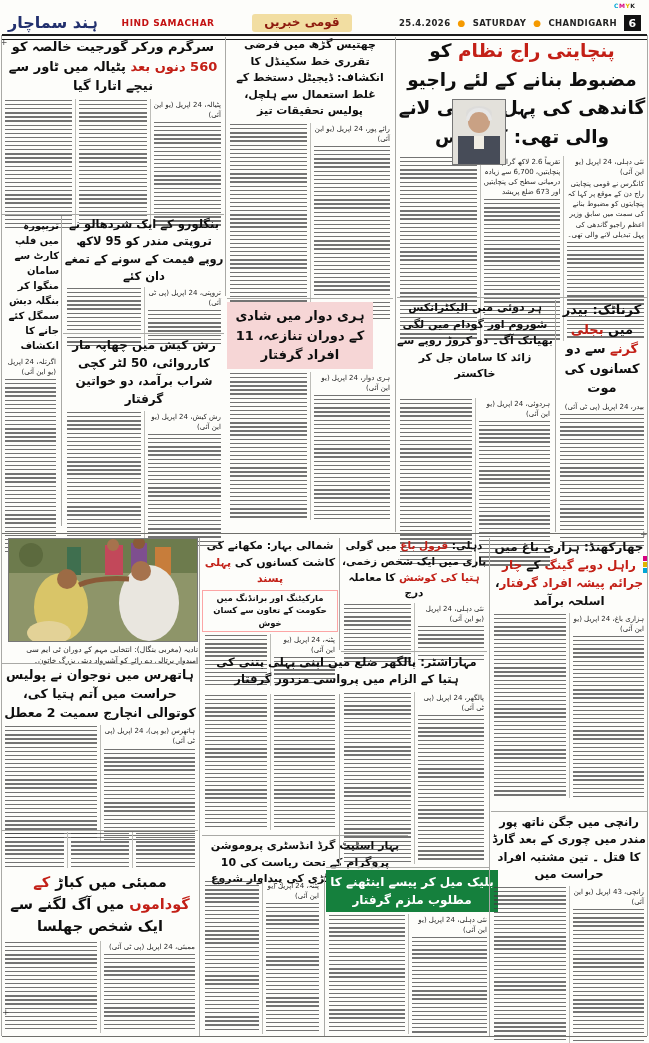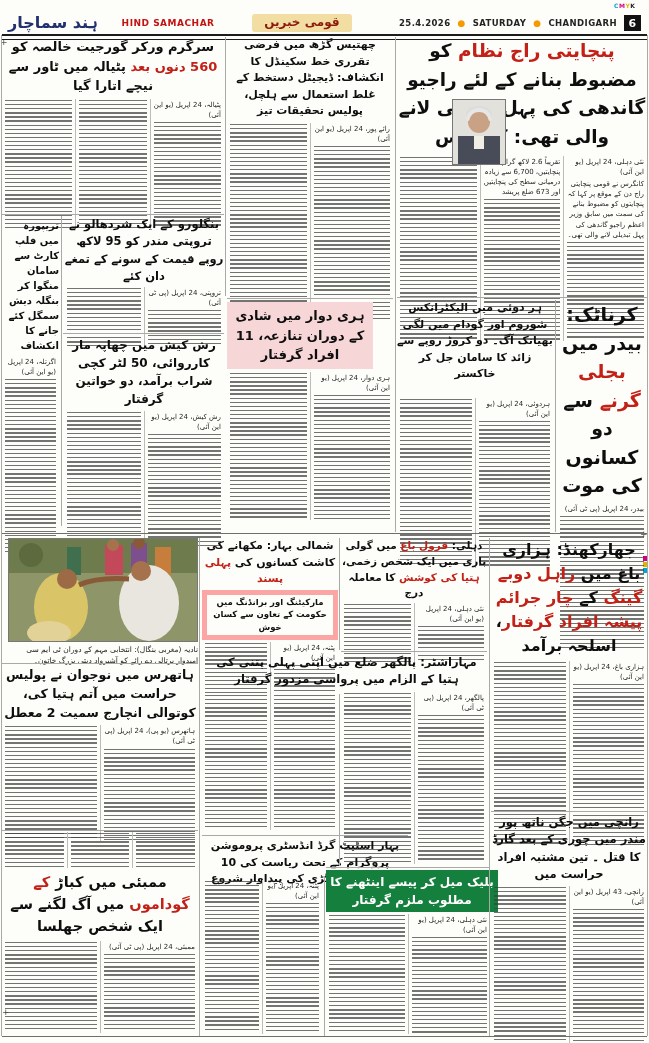--- a/index.html
+++ b/index.html
@@ -28,21 +28,21 @@
   .red{color:#c32017;}
   .cols{display:flex;direction:rtl;}
   .col{flex:1;display:flex;flex-direction:column;padding:1px 3px;min-width:0;}
   .col:not(:last-child){border-left:1px solid #bdbdb8;}
   .fill{flex:1;opacity:.72;background:repeating-linear-gradient(to bottom,
         #3e3e3e 0px,#3e3e3e 1.3px,transparent 1.3px,transparent 4.1px);}
   .dl{margin:0 0 2px;font-size:7px;line-height:1.45;direction:rtl;text-align:right;color:#1e1e1e;}
   .pink{background:#f6d6d6;}
   .strip{background:#15803d;color:#fff;}
   .strip .hl{color:#fff;}
-  .subbox{border:5px solid #fca5a5;font-weight:bold;font-size:8.5px;direction:rtl;text-align:center;
+  .subbox{border:1px solid #fca5a5;font-weight:bold;font-size:8.5px;direction:rtl;text-align:center;
           padding:1px 4px;line-height:1.5;color:#111;}
   .caption{font-size:7.5px;direction:rtl;text-align:right;line-height:1.5;color:#1a1a1a;margin-top:2px;}
   .photoframe{border:1px solid #777;background:#fff;}
   .mark{position:absolute;color:#555;font-size:9px;line-height:1;}
   .regbar span{display:block;width:5px;height:5px;margin-bottom:1px;}
 </style>
 </head>
 <body>
 
 <div class="page">
@@ -187,21 +187,21 @@
           <p class="dl">ہردوئی، 24 اپریل (یو این آئی)</p>
           <div class="fill"></div>
         </div>
       <div class="col">
           <div class="fill"></div>
         </div>
     </div>
   </div>
 
   <div class="art" style="left:557px;top:300px;width:90px">
-    <div class="hl" style="font-size:19px"><span>کرناٹک: بیدر میں </span><span class="red">بجلی گرنے</span><span> سے دو کسانوں کی موت</span></div>
+    <div class="hl" style="font-size:13px"><span>کرناٹک: بیدر میں </span><span class="red">بجلی گرنے</span><span> سے دو کسانوں کی موت</span></div>
     <div class="cols" style="height:148px;margin-top:3px">
       <div class="col">
           <p class="dl">بیدر، 24 اپریل (پی ٹی آئی)</p>
           <div class="fill"></div>
         </div>
     </div>
   </div>
 
   <div class="art" style="left:8px;top:538px;width:190px">
     <div class="photoframe" style="width:188px;height:102px">
@@ -258,21 +258,21 @@
           <p class="dl">نئی دہلی، 24 اپریل (یو این آئی)</p>
           <div class="fill"></div>
         </div>
       <div class="col">
           <div class="fill"></div>
         </div>
     </div>
   </div>
 
   <div class="art" style="left:491px;top:538px;width:156px">
-    <div class="hl" style="font-size:16px"><span>جھارکھنڈ: ہزاری باغ میں </span><span class="red">راہل دوبے گینگ</span><span> کے </span><span class="red">چار جرائم پیشہ افراد گرفتار</span><span>، اسلحہ برآمد</span></div>
+    <div class="hl" style="font-size:12px"><span>جھارکھنڈ: ہزاری باغ میں </span><span class="red">راہل دوبے گینگ</span><span> کے </span><span class="red">چار جرائم پیشہ افراد گرفتار</span><span>، اسلحہ برآمد</span></div>
     <div class="cols" style="height:185px;margin-top:3px">
       <div class="col">
           <p class="dl">ہزاری باغ، 24 اپریل (یو این آئی)</p>
           <div class="fill"></div>
         </div>
       <div class="col">
           <div class="fill"></div>
         </div>
     </div>
   </div>

